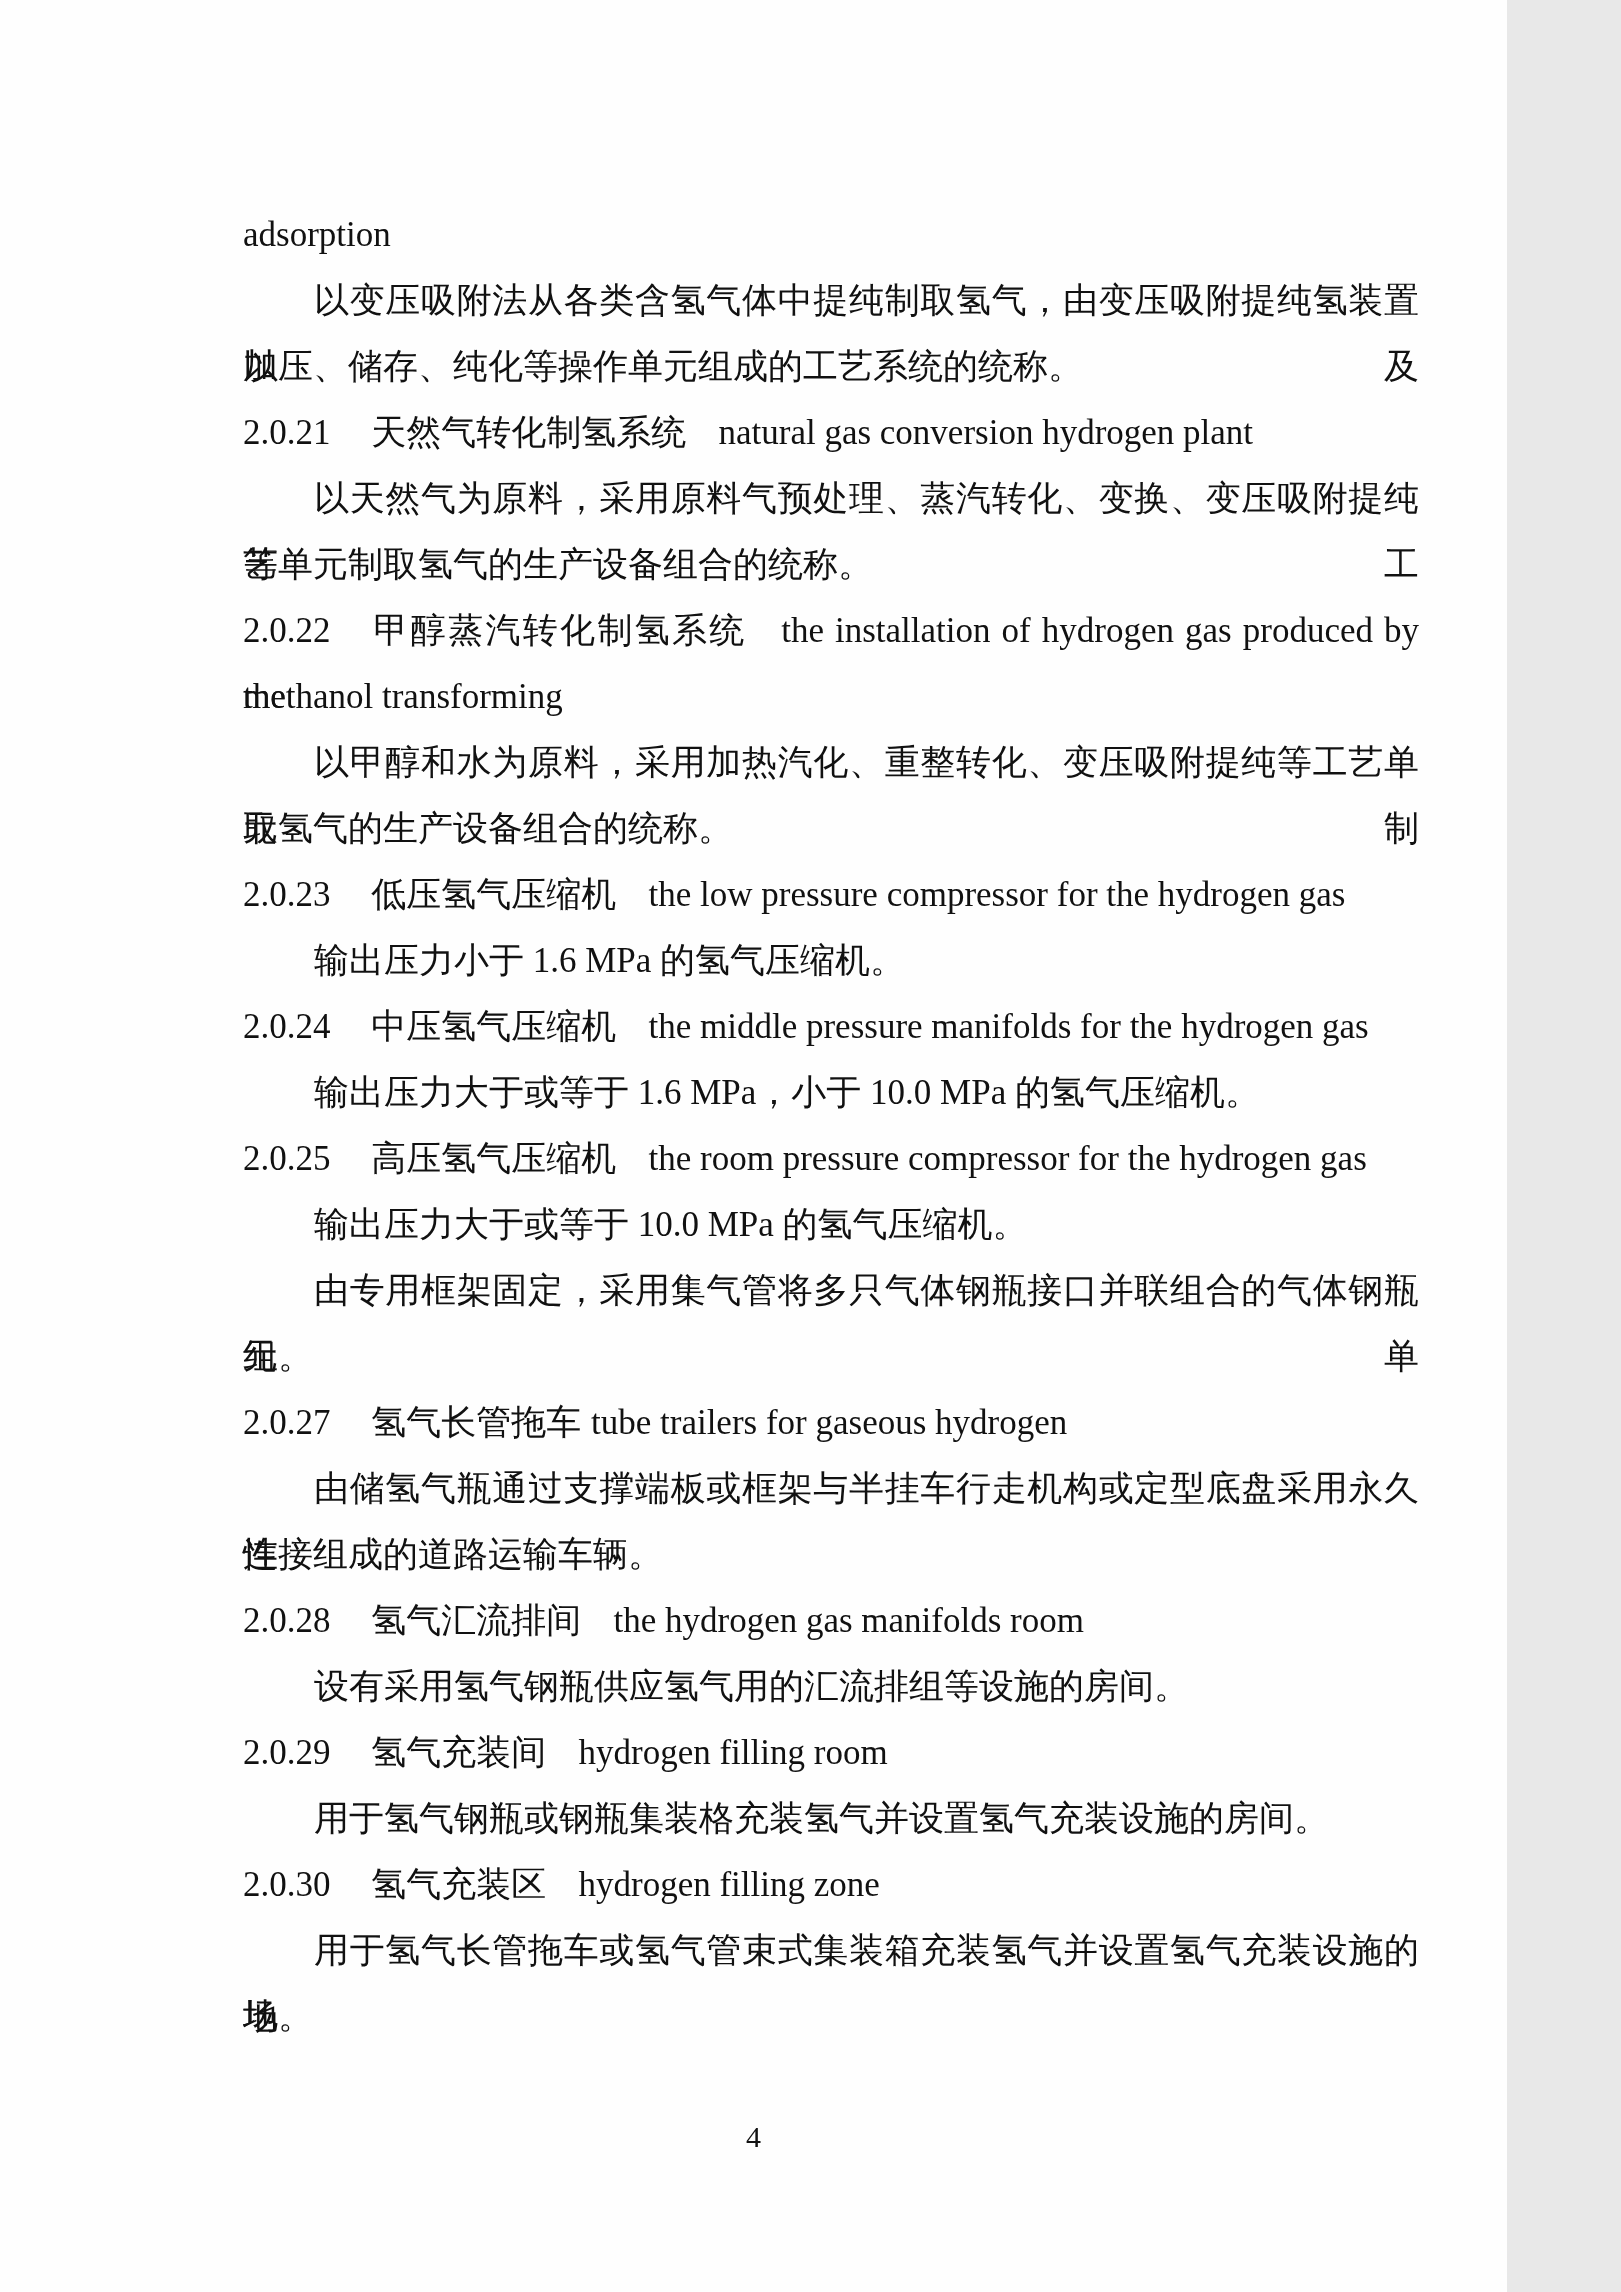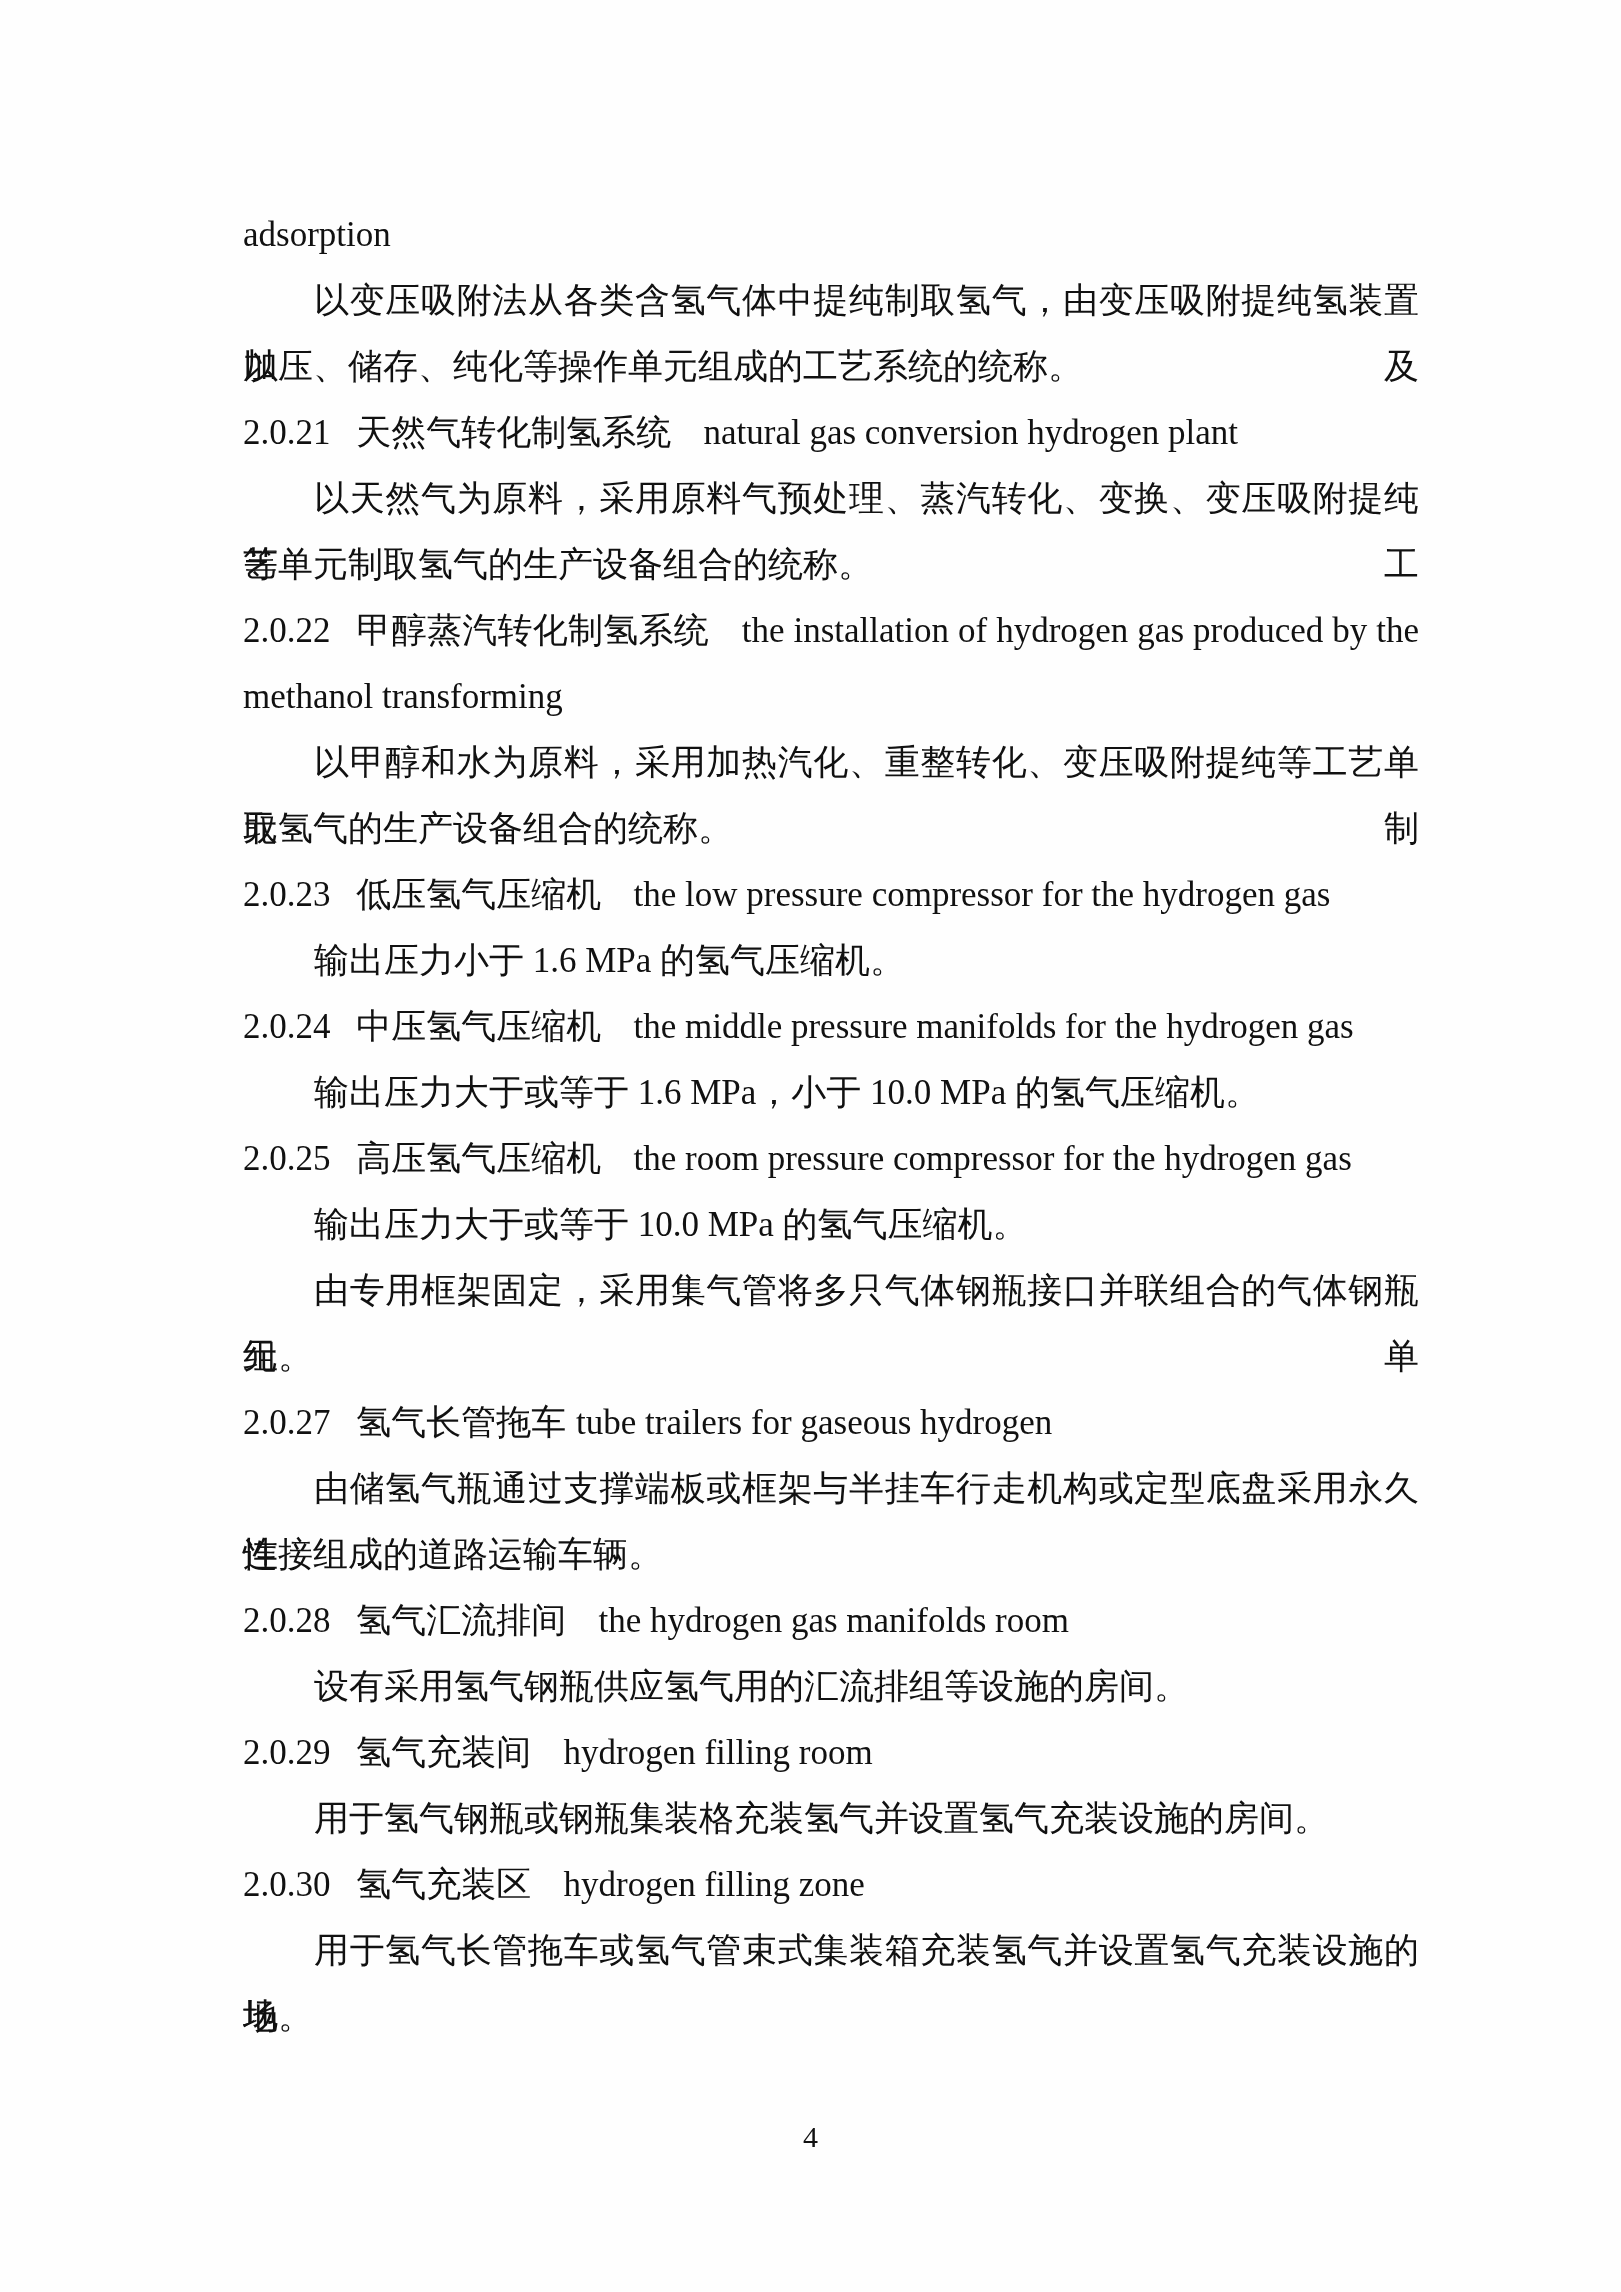--- a/index.html
+++ b/index.html
@@ -1,18 +1,18 @@
 <!DOCTYPE html>
 <html><head>
 <meta charset="utf-8">
 <style>
   html, body { margin: 0; padding: 0; background: #e8e8e8; }
   .page {
     position: relative;
-    width: 1621px;
+    width: 1507px;
     height: 2293px;
     background: #fefefe;
     color: #111;
     font-family: "Liberation Serif", "DejaVu Serif", serif;
     overflow: hidden;
   }
   .content {
     position: absolute;
     left: 243px;
     top: 202px;
@@ -24,21 +24,21 @@
     height: 66px;
     white-space: nowrap;
     text-align: left;
   }
   .line.just {
     white-space: normal;
     text-align: justify;
     text-align-last: justify;
   }
   .line.ind { text-indent: 71px; }
-  .term .num { margin-right: 17px; }
+  .term .num { margin-right: 32px; }
   .term .zh  { margin-right: 23.5px; }
   .term .zh.tight { margin-right: 1px; }
   .pageno {
     position: absolute;
     top: 2117px;
     left: 0;
     width: 100%;
     text-align: center;
     font-size: 30px;
     line-height: 39px;

